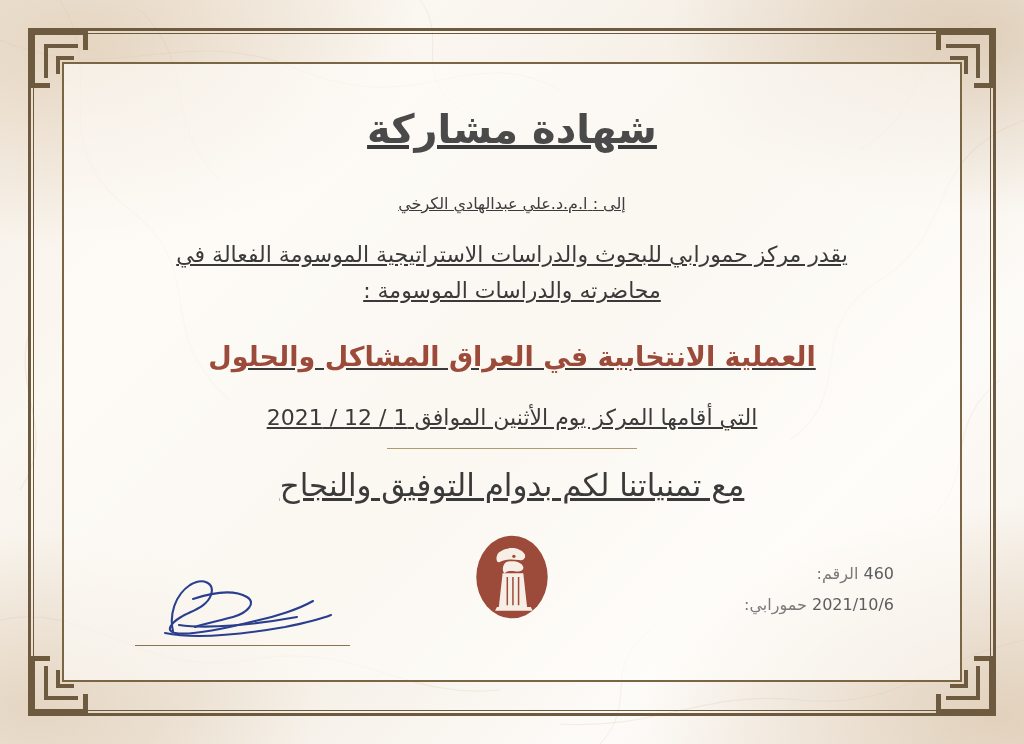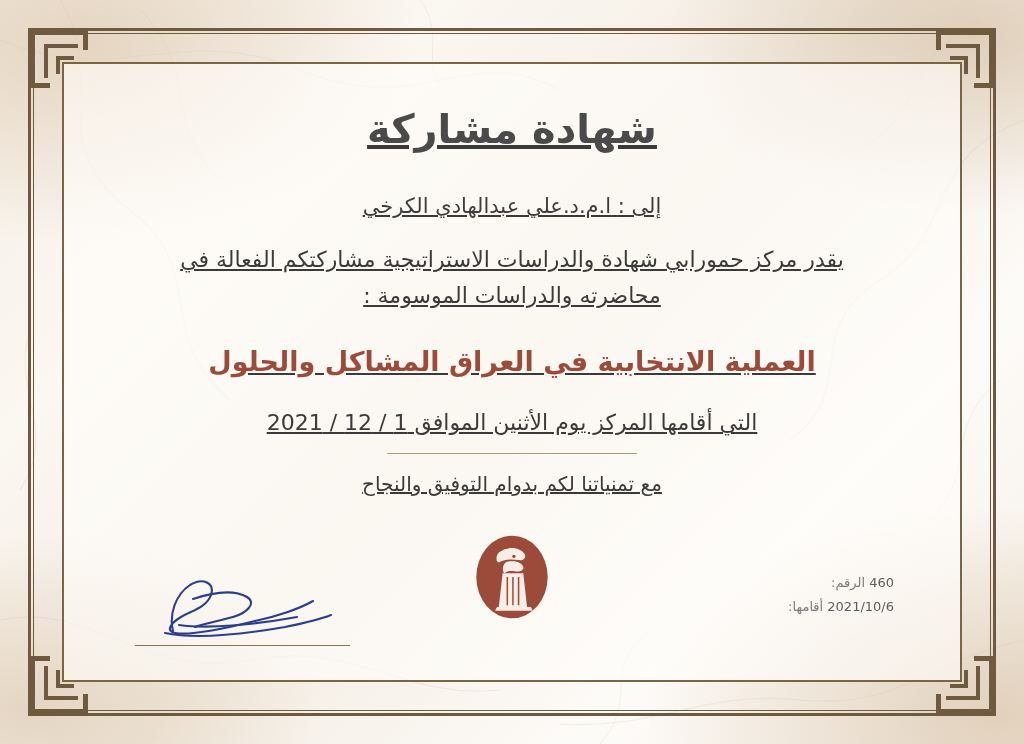--- a/index.html
+++ b/index.html
@@ -79,21 +79,21 @@
   .title {
     margin-top: 28px;
     font-size: 40px;
     font-weight: bold;
     color: #4a4a4a;
     letter-spacing: 0px;
   }
 
   .to-line {
     margin-top: 42px;
-    font-size: 21px;
+    font-size: 16px;
     color: #3d3d3d;
     direction: rtl;
   }
 
   .body-text {
     margin-top: 24px;
     font-size: 22px;
     line-height: 1.65;
     color: #3a3a3a;
     padding: 0 24px;
@@ -115,21 +115,21 @@
 
   .rule {
     width: 250px;
     height: 1px;
     background: #b09a74;
     margin: 18px auto 0 auto;
   }
 
   .wishes {
     margin-top: 18px;
-    font-size: 20px;
+    font-size: 31px;
     color: #3a3a3a;
   }
 
   
   .bottom {
     position: absolute;
     left: 0; right: 0; bottom: 8px;
     height: 130px;
   }
 
@@ -163,21 +163,21 @@
     width: 94px;
     height: 94px;
   }
 
   
   .meta {
     position: absolute;
     right: 44px;
     bottom: 38px;
     text-align: right;
-    font-size: 13px;
+    font-size: 16px;
     color: #6f6f6f;
     line-height: 1.9;
   }
   .meta .row { white-space: nowrap; }
   .meta .lbl { color: #7a7a7a; }
   .meta .val { color: #5d5d5d; margin-right: 6px; }
 </style>
 </head>
 <body>
 
@@ -249,21 +249,21 @@
   <div class="content">
 
     <div class="title">شهادة مشاركة</div>
 
     <div class="to-line">
       <span>إلى :</span>
       <span>ا.م.د.علي عبدالهادي الكرخي</span>
     </div>
 
     <div class="body-text">
-      <div>يقدر مركز حمورابي شهادة والدراسات الاستراتيجية مشاركتكم الفعالة في</div>
+      <div>يقدر مركز حمورابي للبحوث والدراسات الاستراتيجية الموسومة الفعالة في</div>
       <div>محاضرته والدراسات الموسومة :</div>
     </div>
 
     <div class="lecture-title">العملية الانتخابية في العراق المشاكل والحلول</div>
 
     <div class="date-line">التي أقامها المركز  يوم الأثنين الموافق 1 / 12 / 2021</div>
 
     <div class="rule"></div>
 
     <div class="wishes">مع تمنياتنا لكم بدوام التوفيق والنجاح</div>
@@ -297,19 +297,19 @@
         <circle cx="52" cy="28" r="1.8" fill="#9c4b3a"></circle>
       </svg>
 
       <div class="meta">
         <div class="row">
           <span class="val">460</span>
           <span class="lbl">الرقم:</span>
         </div>
         <div class="row">
           <span class="val">2021/10/6</span>
-          <span class="lbl">أقامها:</span>
+          <span class="lbl">حمورابي:</span>
         </div>
       </div>
 
     </div>
   </div>
 </div>
 
 </body></html>

